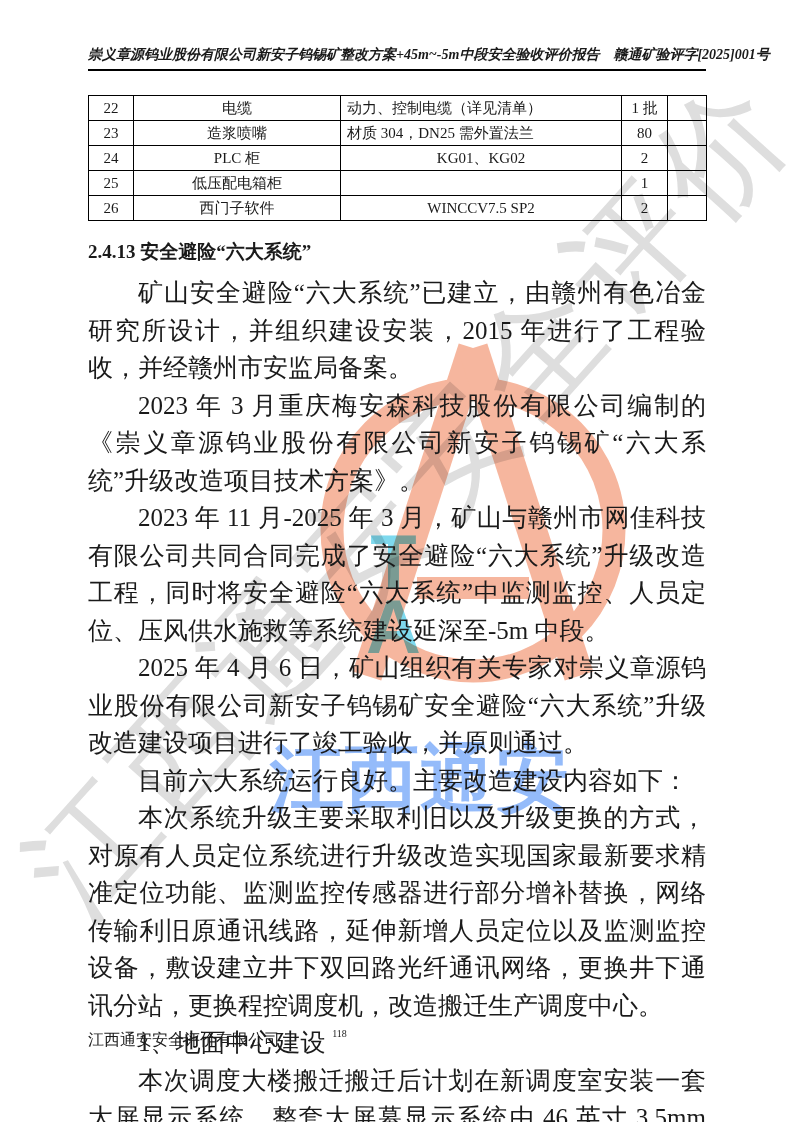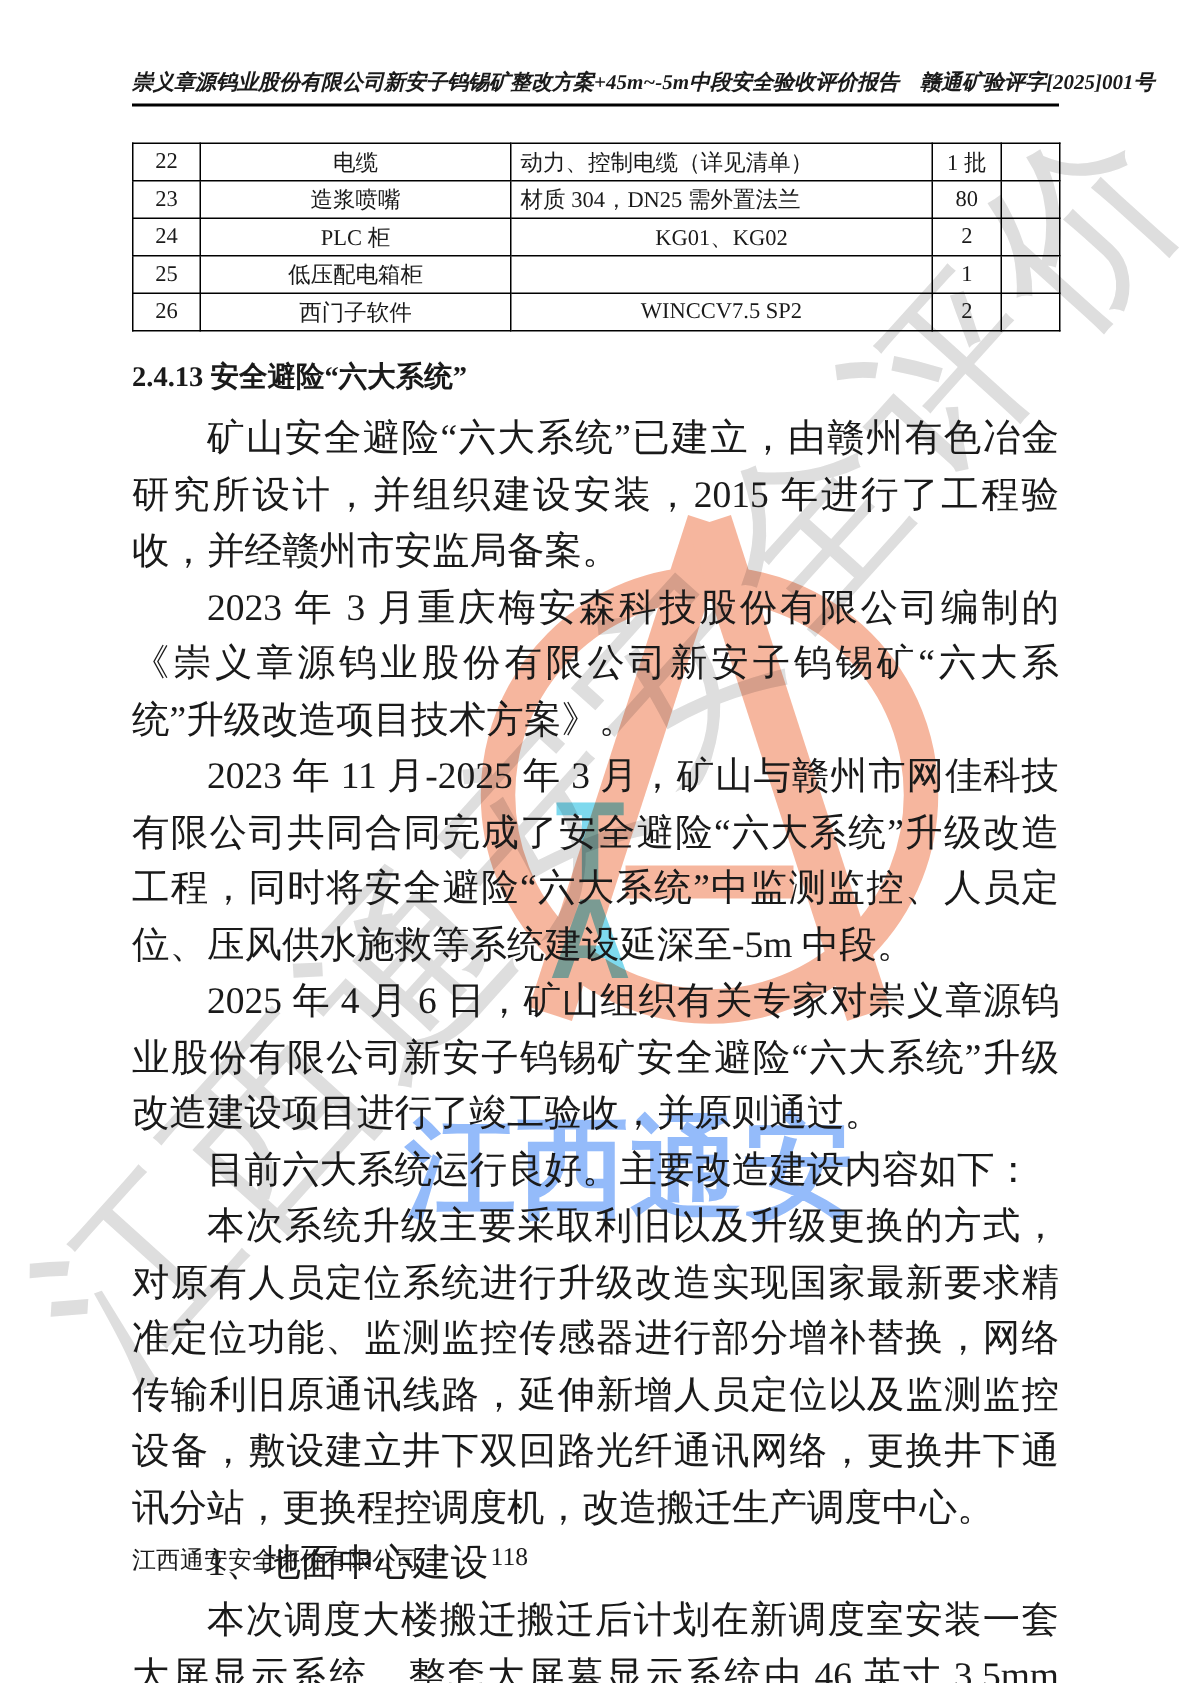--- a/index.html
+++ b/index.html
@@ -27,21 +27,21 @@
   .content{position:absolute;left:88px;top:238px;width:618px;}
   .section-heading{
     font-size:19px;font-weight:bold;margin:0 0 8px 0;line-height:28px;
   }
   .content p{
     margin:0;font-size:25px;line-height:37.5px;
     text-align:justify;text-indent:2em;
   }
   
   .footer-company{position:absolute;left:88px;top:1030px;font-size:16px;}
-  .footer-page{position:absolute;left:0;top:1028px;width:679px;text-align:center;font-size:17px;}
+  .footer-page{position:absolute;left:0;top:1028px;width:679px;text-align:center;font-size:10px;}
   
   .wm{position:absolute;pointer-events:none;mix-blend-mode:multiply;}
   .wm-diagonal{
     left:410px;top:498px;transform:translate(-50%,-50%) rotate(-48deg);
     transform-origin:center;font-size:126px;letter-spacing:8px;white-space:nowrap;
     color:#c2c2c2;opacity:.55;font-weight:normal;
   }
   .wm-logo{left:265px;top:322px;width:416px;height:416px;opacity:.55;}
   .wm-ta{
     left:366px;top:530px;font-family:"Liberation Sans","DejaVu Sans",sans-serif;

